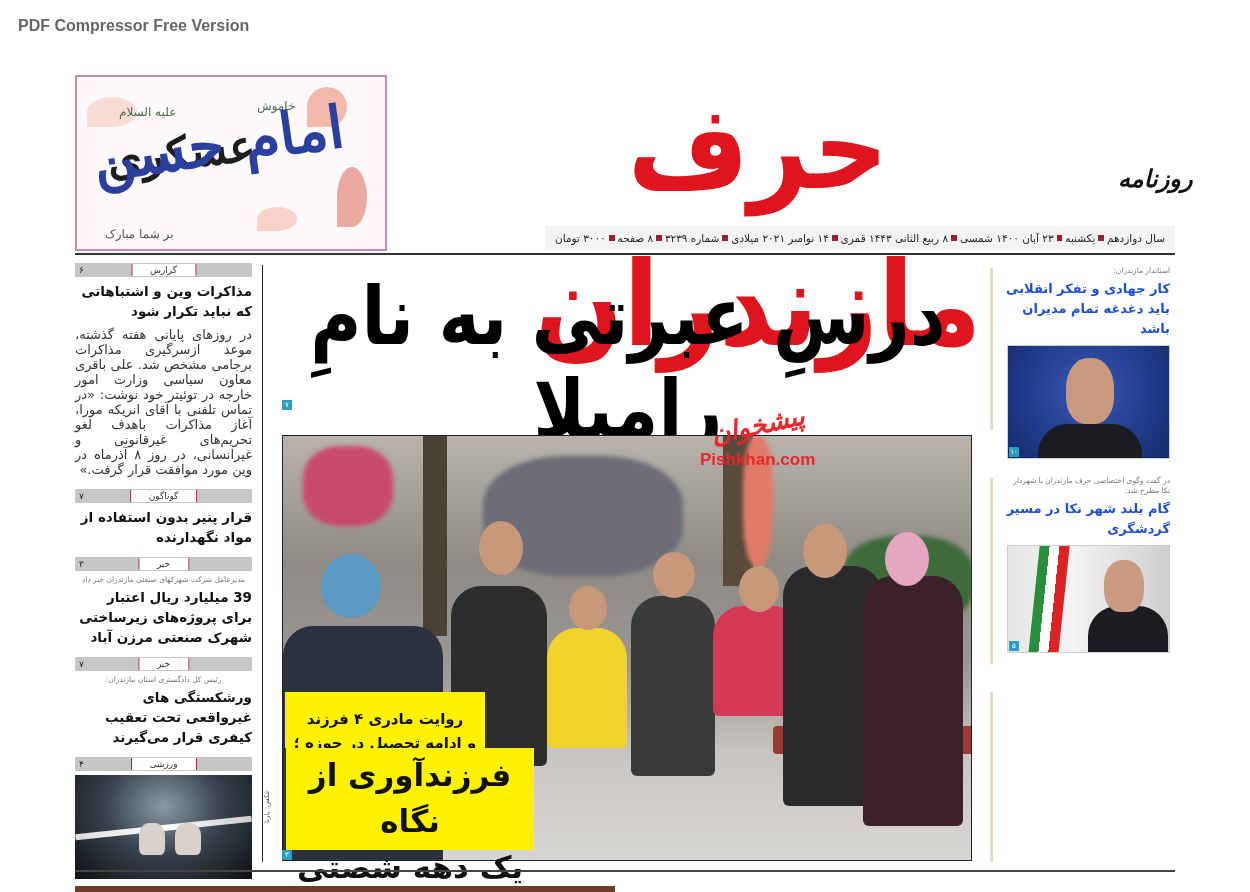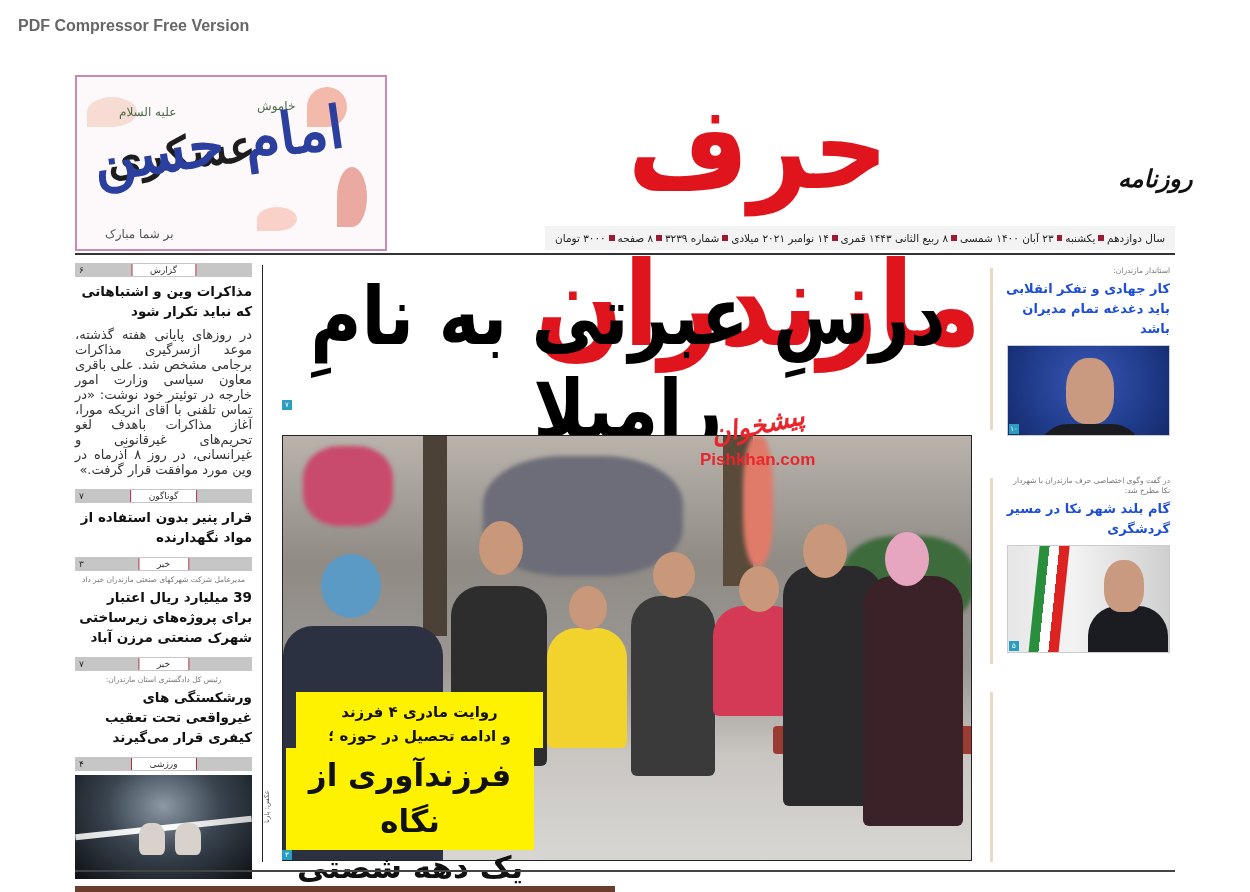--- a/index.html
+++ b/index.html
@@ -46,34 +46,34 @@
   .main-photo .blur { position: absolute; border-radius: 40%; filter: blur(2px); }
   .main-photo .tree { position: absolute; background: #4c4136; }
   .main-photo .bench { position: absolute; left: 490px; top: 290px; width: 470px; height: 28px; background: #9c3b32; border-radius: 4px; }
   .main-photo .person { position: absolute; border-radius: 30px 30px 6px 6px; }
   .main-photo .head { position: absolute; border-radius: 50%; background: #c9977a; }
   .watermark { position: absolute; left: 700px; top: 412px; direction: rtl; text-align: center; color: #e8262b; }
   .watermark .fa { font-family: "DejaVu Serif", serif; font-style: italic; font-size: 26px; font-weight: bold; transform: rotate(-12deg); display: block; line-height: 1; }
   .watermark .en { font-family: "Liberation Sans", sans-serif; font-size: 17px; font-weight: bold; display: block; margin-top: 12px; }
 
   .yellow-box { position: absolute; background: #fff200; direction: rtl; font-weight: 900; color: #111; text-align: center; }
-  .yb-small { left: 296px; top: 692px; width: 247px; height: 56px; font-size: 15px; line-height: 24px; padding-top: 8px; }
+  .yb-small { left: 285px; top: 692px; width: 200px; height: 56px; font-size: 15px; line-height: 24px; padding-top: 15px; }
   .yb-big { left: 286px; top: 748px; width: 248px; height: 102px; font-size: 31px; line-height: 46px; padding-top: 4px; }
   .photo-credit { position: absolute; left: 263px; top: 790px; font-size: 7px; color: #555; writing-mode: vertical-rl; transform: rotate(180deg); }
 
   .col-rule-right { position: absolute; left: 990px; top: 268px; width: 3px; height: 162px; background: #ead9c3; }
   .col-rule-right.r2 { top: 478px; height: 186px; }
   .col-rule-right.r3 { top: 692px; height: 170px; }
 
   
   .right-col { position: absolute; left: 1005px; top: 266px; width: 165px; direction: rtl; }
   .right-col .kicker { font-size: 7.5px; color: #777; margin-bottom: 3px; line-height: 10px; }
   .right-col .headline { font-weight: bold; font-size: 13px; line-height: 20px; color: #1d4ed8; margin-bottom: 6px; }
   .right-photo { width: 163px; position: relative; overflow: hidden; border: 1px solid #ccc; }
-  .rp1 { height: 91px; background: radial-gradient(circle at 50% 40%, #3a57b6 0%, #203c8c 60%, #142a6b 100%); }
+  .rp1 { height: 114px; background: radial-gradient(circle at 50% 40%, #3a57b6 0%, #203c8c 60%, #142a6b 100%); }
   .rp2 { height: 108px; background: linear-gradient(90deg, #e6e6e6 0%, #f3f3f3 40%, #cfcfcf 100%); }
   .rp3 { height: 106px; background: linear-gradient(180deg, #f2eeec 0%, #e8dfdb 100%); }
   .face { position: absolute; border-radius: 45% 45% 40% 40%; background: #c99a80; }
   .suit { position: absolute; background: #1b1b22; border-radius: 30px 30px 0 0; }
   .flag { position: absolute; left: 26px; top: 0; width: 30px; height: 108px; background: linear-gradient(90deg, #2a8f3d 0 33%, #fff 33% 66%, #d22 66%); transform: skewX(-6deg); }
 
   .bottom-rule { position: absolute; left: 75px; top: 870px; width: 1100px; height: 1.5px; background: #444; }
   .bottom-strip { position: absolute; left: 75px; top: 886px; width: 540px; height: 6px; background: #6b3d2c; }
 </style>
 </head>

